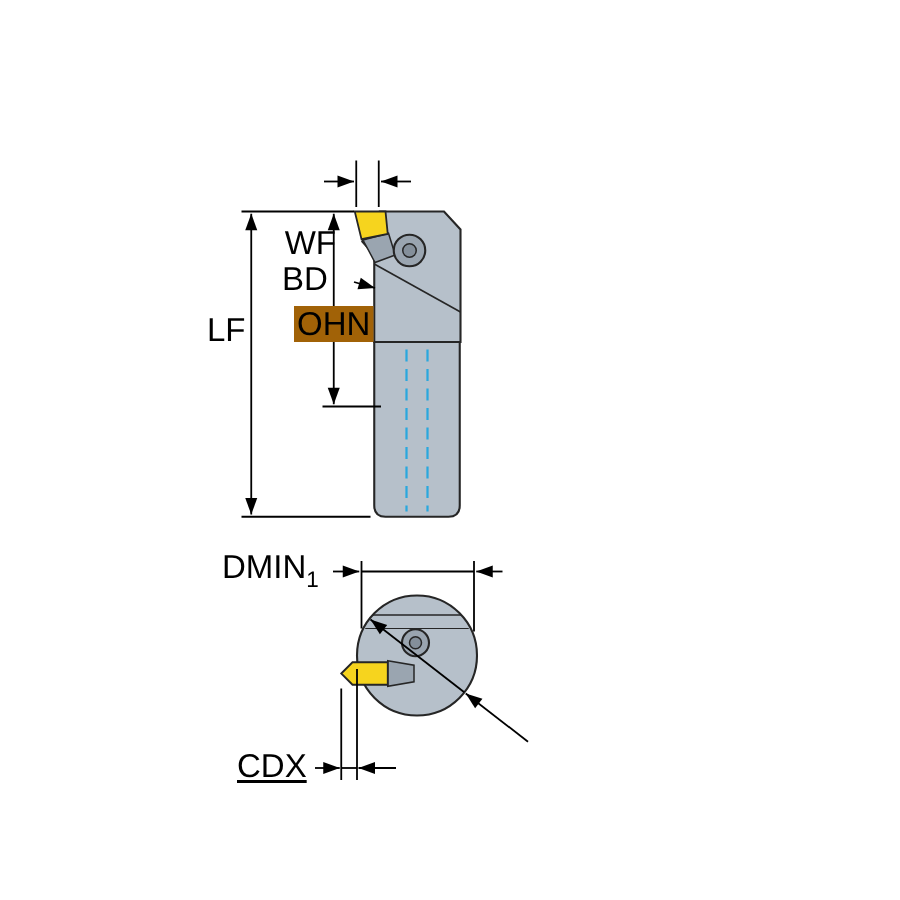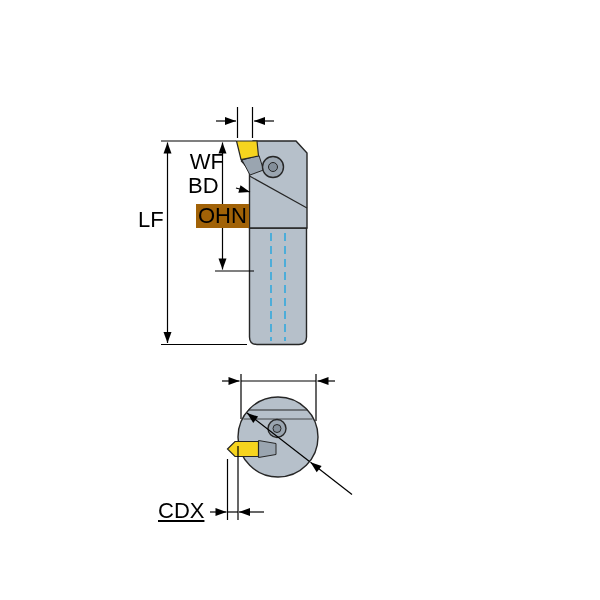--- a/index.html
+++ b/index.html
@@ -109,19 +109,22 @@
   </div>
 
   <div class="label boxed" style="left:196px; top:204px;">
     <span>OHN</span>
   </div>
 
   <div class="label" style="left:138px; top:208px;">
     <span>LF</span>
   </div>
 
+  <div class="label" style="left:148px; top:366px;">
+    <span>DMIN</span><span class="sub">1</span>
+  </div>
 
   <div class="label" style="left:158px; top:499px;text-decoration:underline;">
     <span>CDX</span>
   </div>
 
 
 </div>
 
 </body></html>

